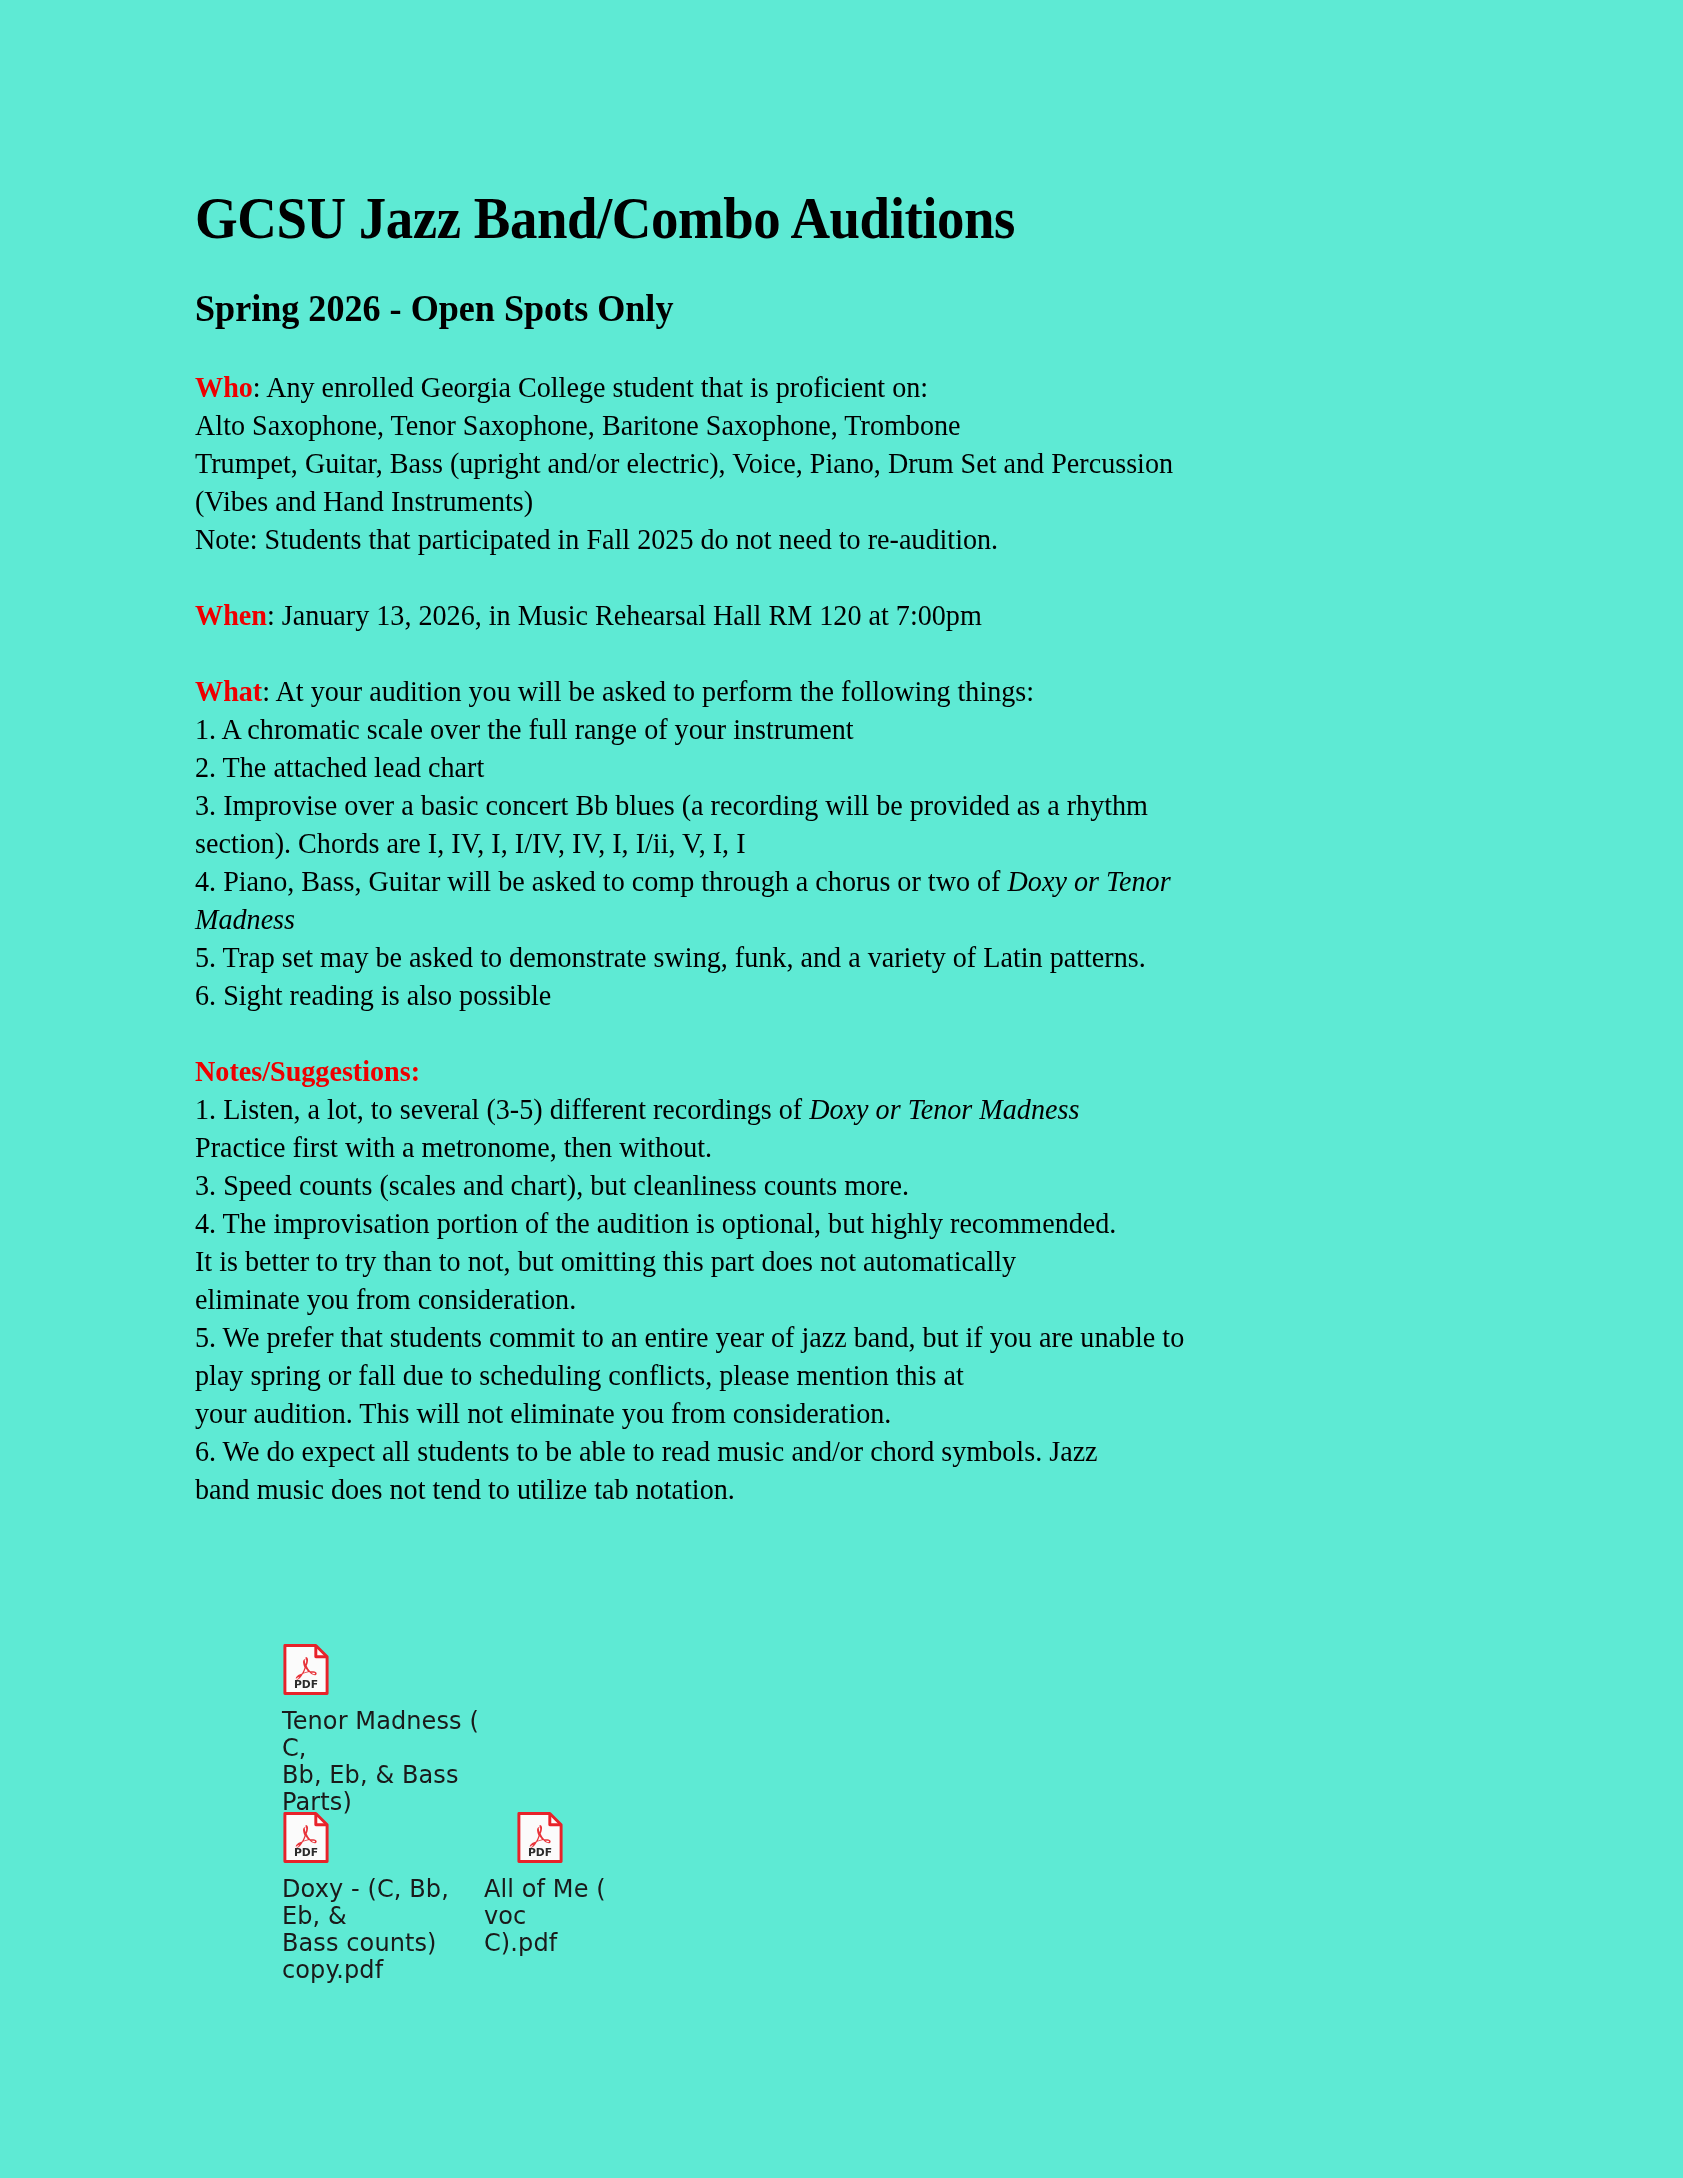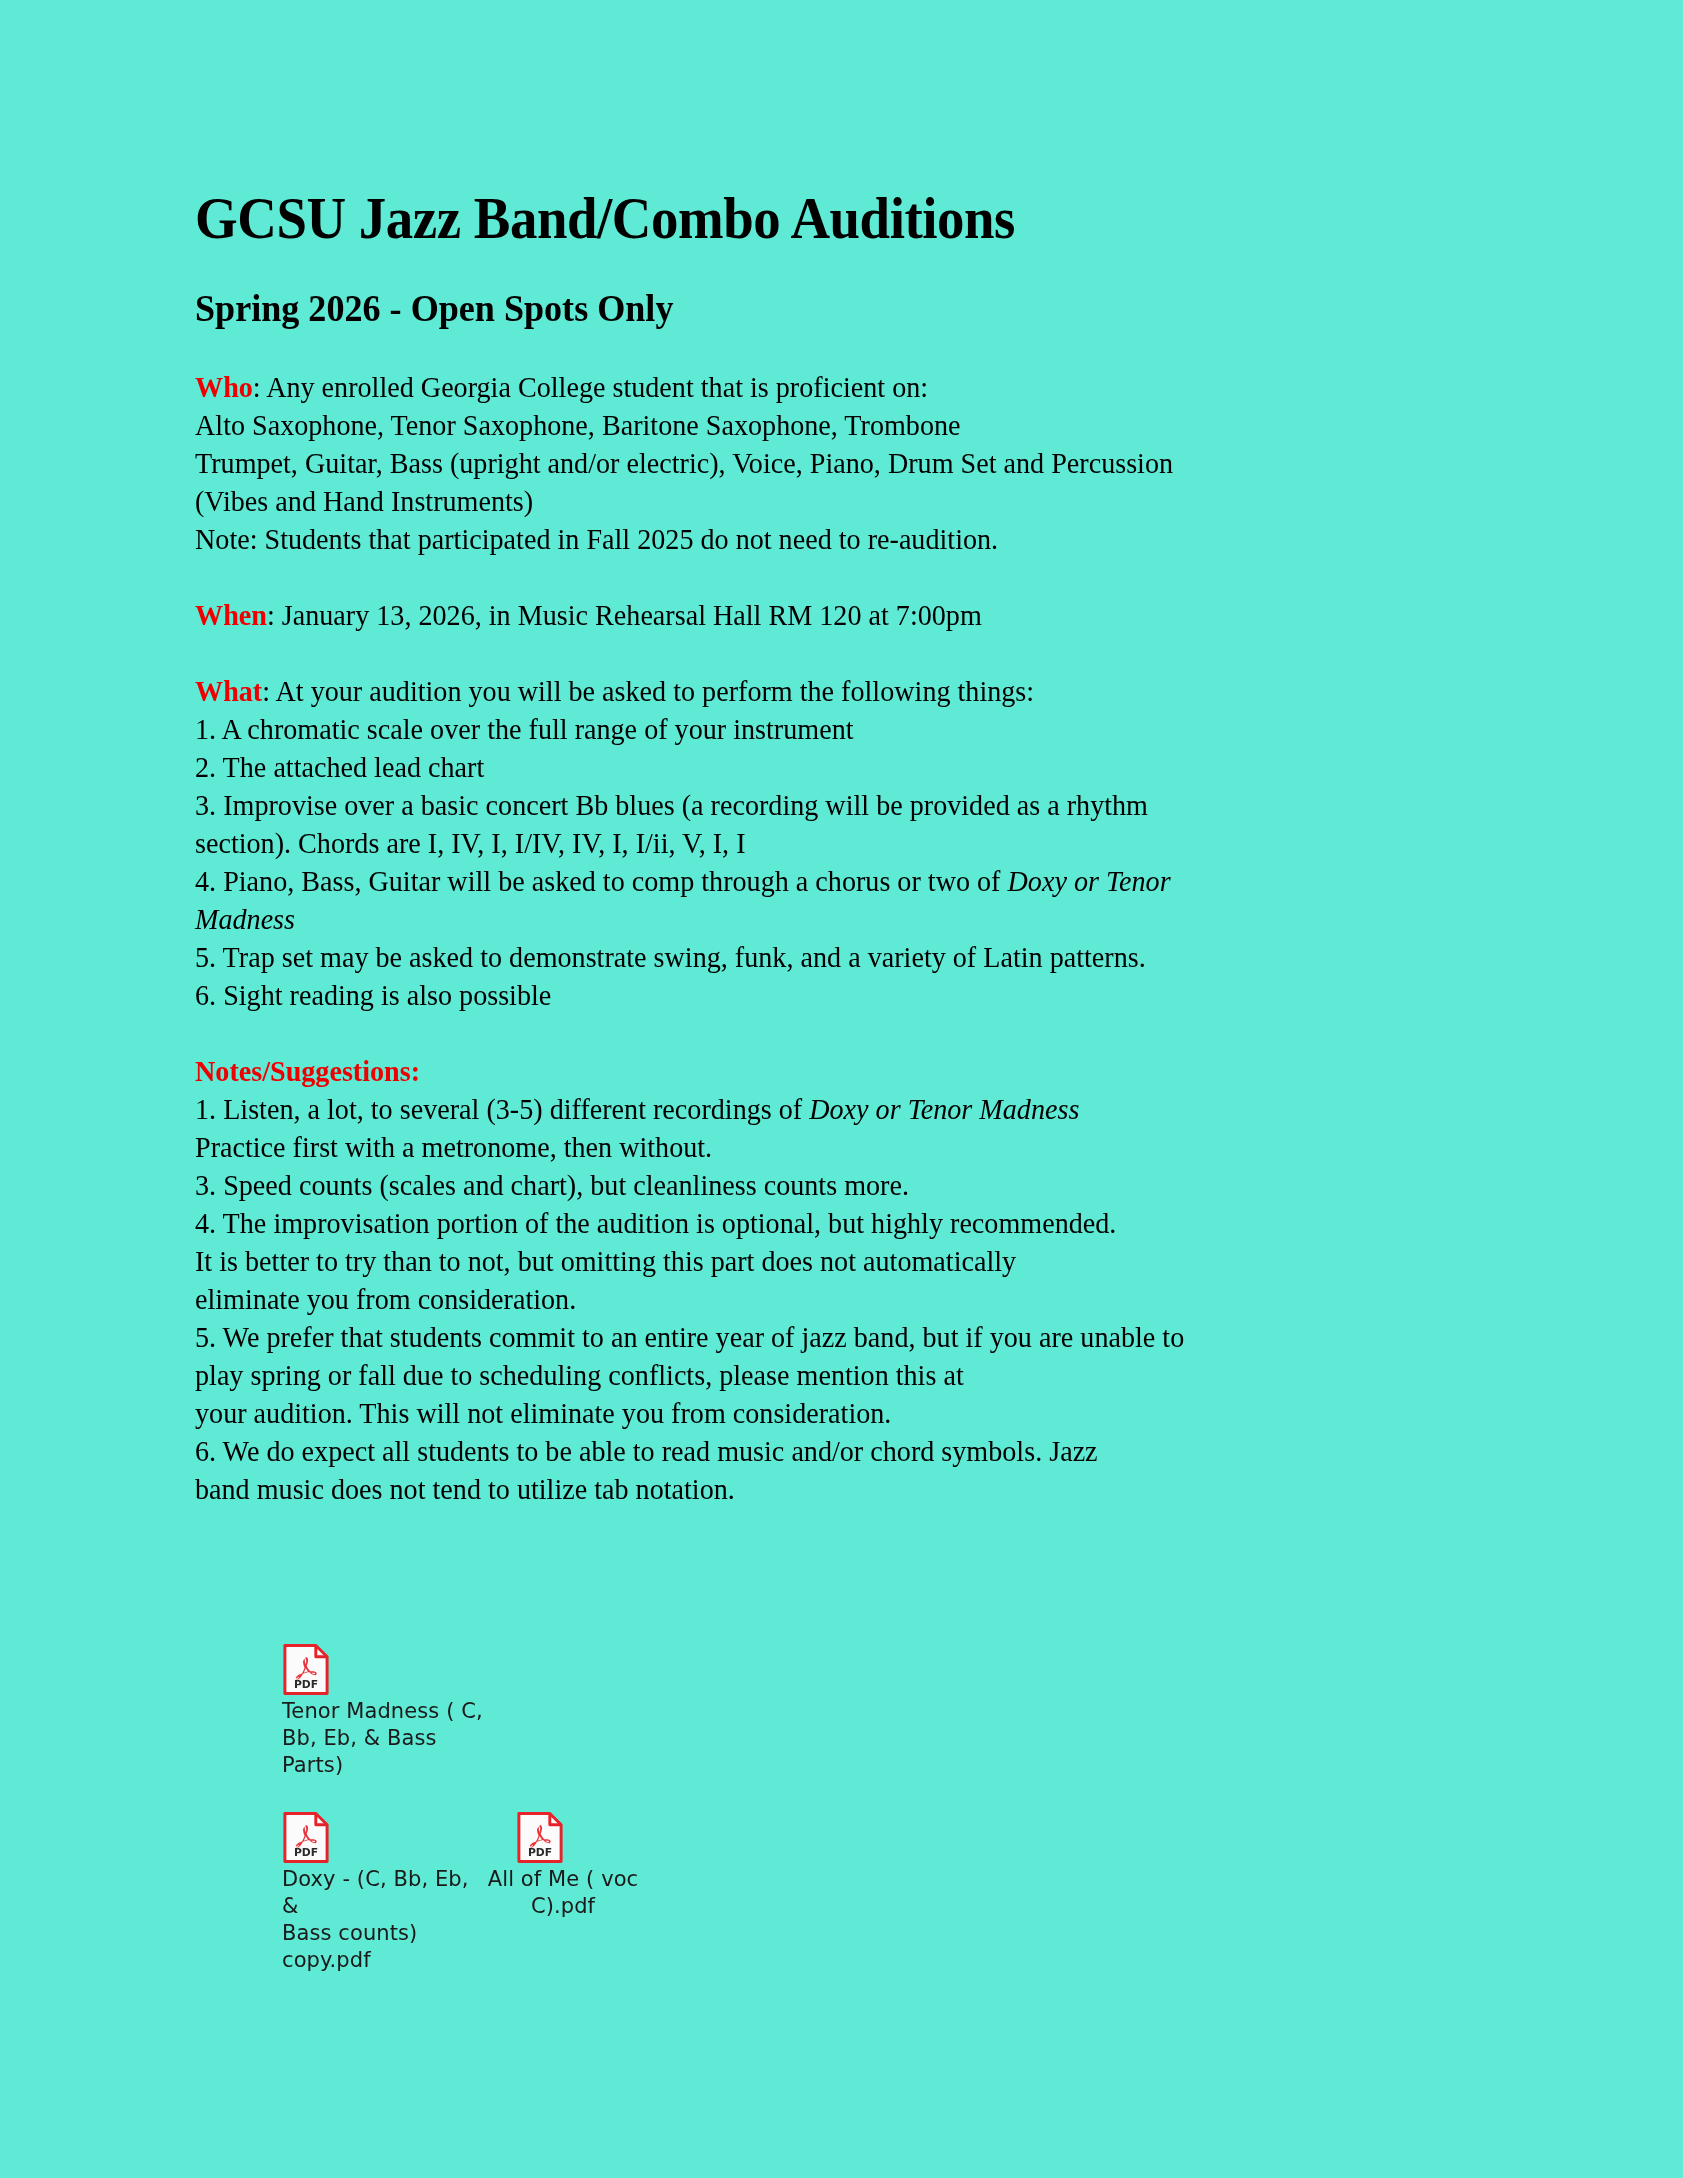--- a/index.html
+++ b/index.html
@@ -98,29 +98,29 @@
   }
 
   .pdf-icon {
     display: block;
     width: 48px;
     height: 53px;
   }
 
   .att-caption {
     font-family: "DejaVu Sans", "Liberation Sans", sans-serif;
-    font-size: 21px;
+    font-size: 24px;
     line-height: 27px;
     color: #1a1a1a;
-    margin-top: 2px;
+    margin-top: 12px;
     letter-spacing: 0.1px;
   }
 
   .cap-left { text-align: left; }
-  .cap-center { text-align: center; width: 158px; }
+  .cap-center { text-align: left; width: 158px; }
 </style>
 </head>
 <body>
 
 <div class="page">
 
   <div class="content">
 
     <h1 class="doc-title">GCSU Jazz Band/Combo Auditions</h1>
 

